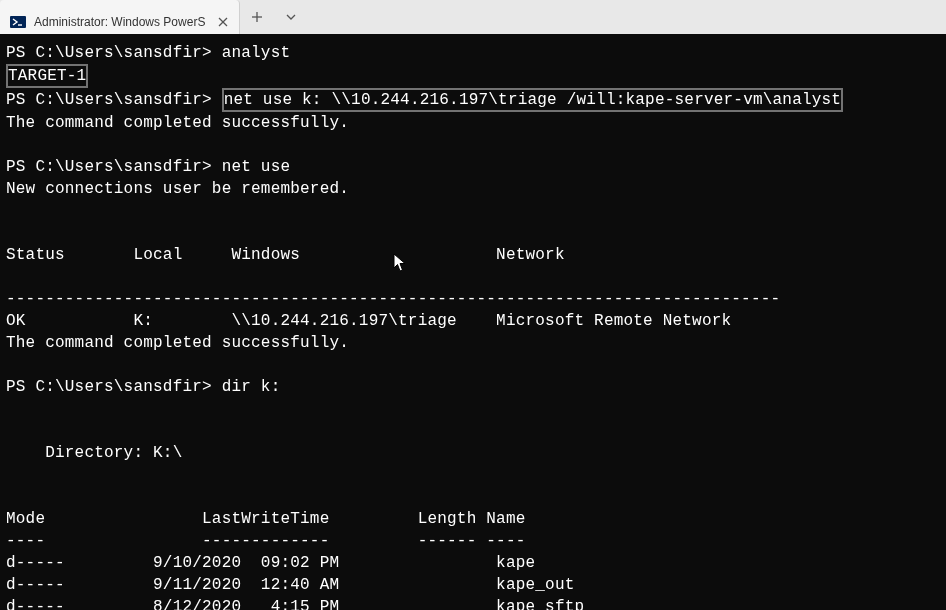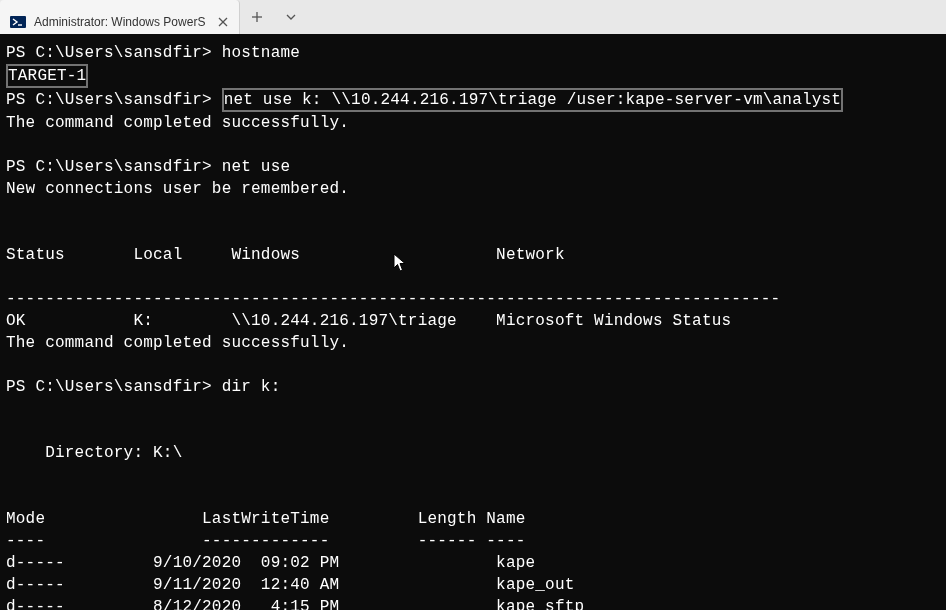--- a/index.html
+++ b/index.html
@@ -117,33 +117,33 @@
         </svg>
     </div>
     <div class="tabbar-btn">
       <svg width="12" height="12" viewBox="0 0 12 12">
           <path d="M2 4 L6 8 L10 4" stroke="#555" stroke-width="1.3" fill="none"></path>
         </svg>
     </div>
   </div>
 </div>
 
-<div class="terminal"><span>PS C:\Users\sansdfir&gt;</span> <span>hostname</span>
+<div class="terminal"><span>PS C:\Users\sansdfir&gt;</span> <span>analyst</span>
 <span class="box-red"><span>TARGET-1</span></span>
-<span>PS C:\Users\sansdfir&gt;</span> <span class="box-red"><span>net use k: \\10.244.216.197\triage /user:kape-server-vm\analyst</span></span>
+<span>PS C:\Users\sansdfir&gt;</span> <span class="box-red"><span>net use k: \\10.244.216.197\triage /will:kape-server-vm\analyst</span></span>
 <span>The command completed successfully.</span>
 
 <span>PS C:\Users\sansdfir&gt;</span> <span>net use</span>
 <span>New connections user be remembered.</span>
 
 
 <span>Status       Local     Windows                    Network</span>
 
 <span>-------------------------------------------------------------------------------</span>
-<span>OK           K:        \\10.244.216.197\triage    Microsoft Windows Status</span>
+<span>OK           K:        \\10.244.216.197\triage    Microsoft Remote Network</span>
 <span>The command completed successfully.</span>
 
 <span>PS C:\Users\sansdfir&gt;</span> <span>dir k:</span>
 
 
 <span>    Directory: K:\</span>
 
 
 <span>Mode                LastWriteTime         Length Name</span>
 <span>----                -------------         ------ ----</span>

